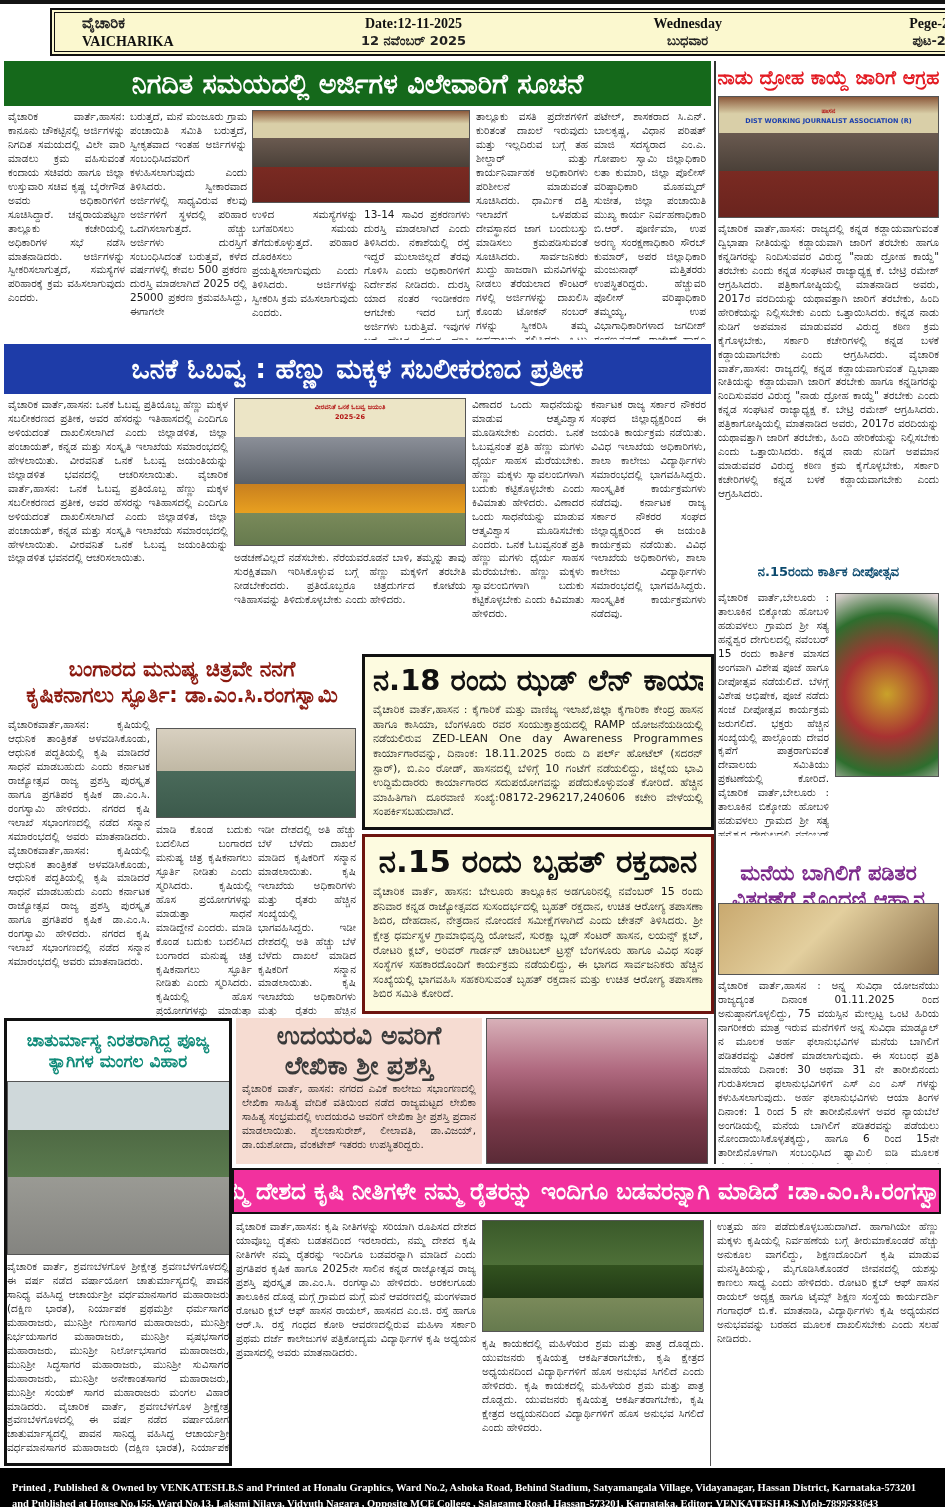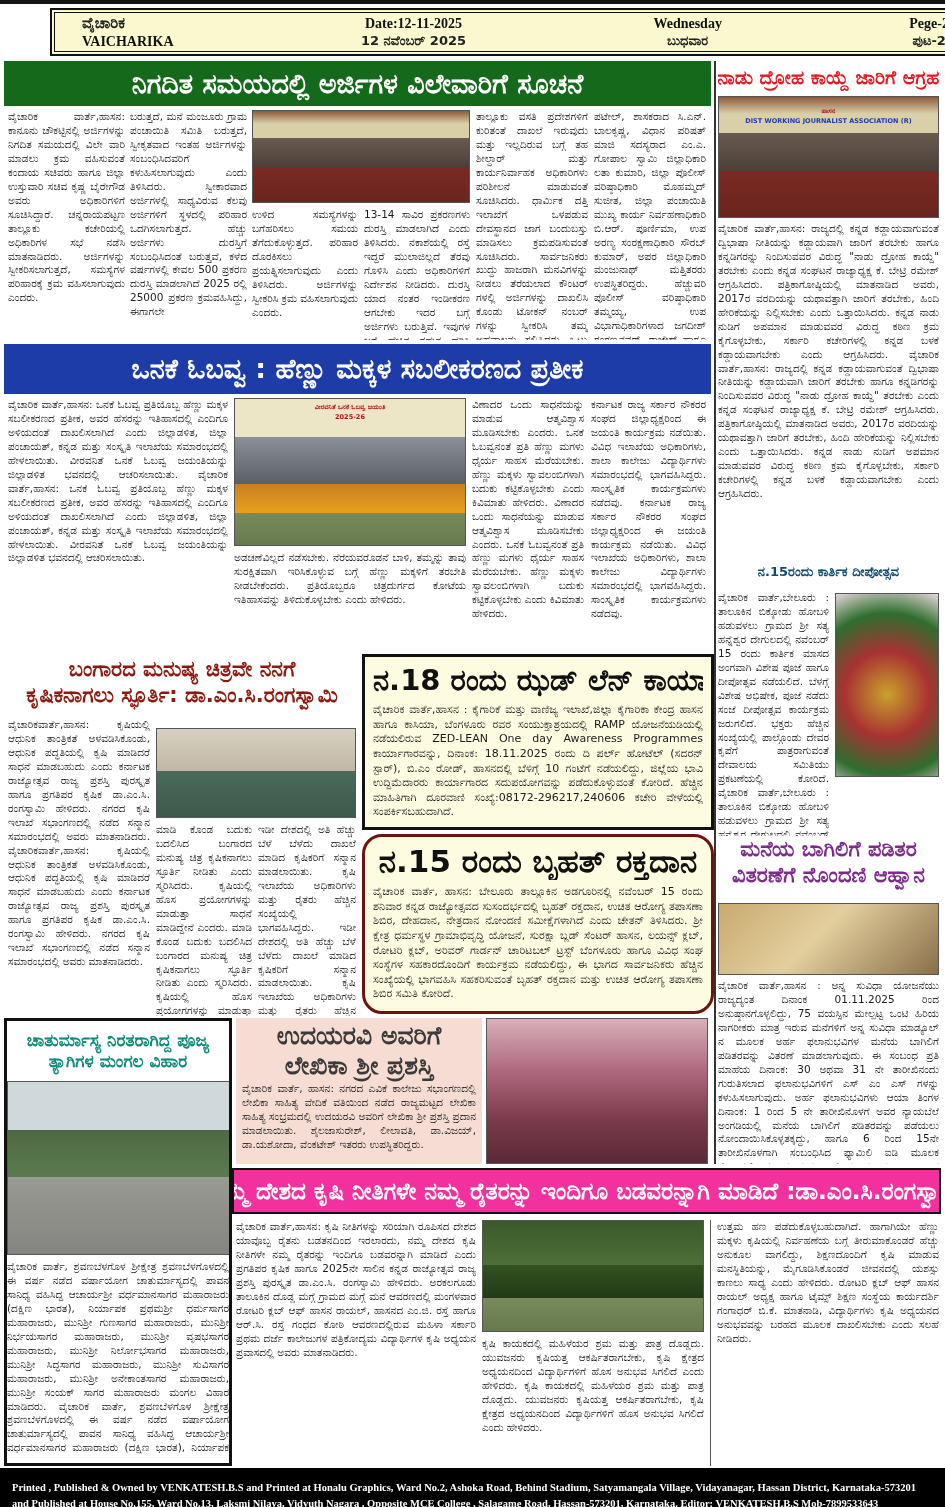--- a/index.html
+++ b/index.html
@@ -104,21 +104,21 @@
   <div class="abs btxt" style="left:8px;top:718px;width:142px;height:298px;">ವೈಚಾರಿಕವಾರ್ತೆ,ಹಾಸನ: ಕೃಷಿಯಲ್ಲಿ ಆಧುನಿಕ ತಾಂತ್ರಿಕತೆ ಅಳವಡಿಸಿಕೊಂಡು, ಆಧುನಿಕ ಪದ್ಧತಿಯಲ್ಲಿ ಕೃಷಿ ಮಾಡಿದರೆ ಸಾಧನೆ ಮಾಡಬಹುದು ಎಂದು ಕರ್ನಾಟಕ ರಾಜ್ಯೋತ್ಸವ ರಾಜ್ಯ ಪ್ರಶಸ್ತಿ ಪುರಸ್ಕೃತ ಹಾಗೂ ಪ್ರಗತಿಪರ ಕೃಷಿಕ ಡಾ.ಎಂ.ಸಿ. ರಂಗಸ್ವಾಮಿ ಹೇಳಿದರು. ನಗರದ ಕೃಷಿ ಇಲಾಖೆ ಸಭಾಂಗಣದಲ್ಲಿ ನಡೆದ ಸನ್ಮಾನ ಸಮಾರಂಭದಲ್ಲಿ ಅವರು ಮಾತನಾಡಿದರು. ವೈಚಾರಿಕವಾರ್ತೆ,ಹಾಸನ: ಕೃಷಿಯಲ್ಲಿ ಆಧುನಿಕ ತಾಂತ್ರಿಕತೆ ಅಳವಡಿಸಿಕೊಂಡು, ಆಧುನಿಕ ಪದ್ಧತಿಯಲ್ಲಿ ಕೃಷಿ ಮಾಡಿದರೆ ಸಾಧನೆ ಮಾಡಬಹುದು ಎಂದು ಕರ್ನಾಟಕ ರಾಜ್ಯೋತ್ಸವ ರಾಜ್ಯ ಪ್ರಶಸ್ತಿ ಪುರಸ್ಕೃತ ಹಾಗೂ ಪ್ರಗತಿಪರ ಕೃಷಿಕ ಡಾ.ಎಂ.ಸಿ. ರಂಗಸ್ವಾಮಿ ಹೇಳಿದರು. ನಗರದ ಕೃಷಿ ಇಲಾಖೆ ಸಭಾಂಗಣದಲ್ಲಿ ನಡೆದ ಸನ್ಮಾನ ಸಮಾರಂಭದಲ್ಲಿ ಅವರು ಮಾತನಾಡಿದರು.</div>
   <div class="abs ph farm-photo" style="left:156px;top:728px;width:200px;height:90px;"></div>
   <div class="abs btxt" style="left:156px;top:823px;width:96px;height:193px;">ಮಾಡಿ ಕೊಂಡ ಬದುಕು ಬದಲಿಸಿದ ಬಂಗಾರದ ಮನುಷ್ಯ ಚಿತ್ರ ಕೃಷಿಕನಾಗಲು ಸ್ಫೂರ್ತಿ ನೀಡಿತು ಎಂದು ಸ್ಮರಿಸಿದರು. ಕೃಷಿಯಲ್ಲಿ ಹೊಸ ಪ್ರಯೋಗಗಳನ್ನು ಮಾಡುತ್ತಾ ಸಾಧನೆ ಮಾಡಿದ್ದೇನೆ ಎಂದರು. ಮಾಡಿ ಕೊಂಡ ಬದುಕು ಬದಲಿಸಿದ ಬಂಗಾರದ ಮನುಷ್ಯ ಚಿತ್ರ ಕೃಷಿಕನಾಗಲು ಸ್ಫೂರ್ತಿ ನೀಡಿತು ಎಂದು ಸ್ಮರಿಸಿದರು. ಕೃಷಿಯಲ್ಲಿ ಹೊಸ ಪ್ರಯೋಗಗಳನ್ನು ಮಾಡುತ್ತಾ ಸಾಧನೆ ಮಾಡಿದ್ದೇನೆ ಎಂದರು.</div>
   <div class="abs btxt" style="left:258px;top:823px;width:98px;height:193px;">ಇಡೀ ದೇಶದಲ್ಲಿ ಅತಿ ಹೆಚ್ಚು ಬೆಳೆ ಬೆಳೆದು ದಾಖಲೆ ಮಾಡಿದ ಕೃಷಿಕರಿಗೆ ಸನ್ಮಾನ ಮಾಡಲಾಯಿತು. ಕೃಷಿ ಇಲಾಖೆಯ ಅಧಿಕಾರಿಗಳು ಮತ್ತು ರೈತರು ಹೆಚ್ಚಿನ ಸಂಖ್ಯೆಯಲ್ಲಿ ಭಾಗವಹಿಸಿದ್ದರು. ಇಡೀ ದೇಶದಲ್ಲಿ ಅತಿ ಹೆಚ್ಚು ಬೆಳೆ ಬೆಳೆದು ದಾಖಲೆ ಮಾಡಿದ ಕೃಷಿಕರಿಗೆ ಸನ್ಮಾನ ಮಾಡಲಾಯಿತು. ಕೃಷಿ ಇಲಾಖೆಯ ಅಧಿಕಾರಿಗಳು ಮತ್ತು ರೈತರು ಹೆಚ್ಚಿನ ಸಂಖ್ಯೆಯಲ್ಲಿ ಭಾಗವಹಿಸಿದ್ದರು.</div>
 
   <div class="abs box" style="left:362px;top:654px;width:352px;height:176px;">
     <div class="box-head" style="font-size:29px;">ನ.18 ರಂದು ಝಡ್ ಲೆನ್ ಕಾರ್ಯಾಗಾರ</div>
     <div class="btxt" style="font-size:11px;margin-top:5px;height:120px;">ವೈಚಾರಿಕ ವಾರ್ತೆ,ಹಾಸನ : ಕೈಗಾರಿಕೆ ಮತ್ತು ವಾಣಿಜ್ಯ ಇಲಾಖೆ,ಜಿಲ್ಲಾ ಕೈಗಾರಿಕಾ ಕೇಂದ್ರ ಹಾಸನ ಹಾಗೂ ಕಾಸಿಯಾ, ಬೆಂಗಳೂರು ರವರ ಸಂಯುಕ್ತಾಶ್ರಯದಲ್ಲಿ RAMP ಯೋಜನೆಯಡಿಯಲ್ಲಿ ನಡೆಯಲಿರುವ ZED-LEAN One day Awareness Programmes ಕಾರ್ಯಾಗಾರವನ್ನು, ದಿನಾಂಕ: 18.11.2025 ರಂದು ದಿ ಪರ್ಲ್ ಹೋಟೆಲ್ (ಸದರನ್ ಸ್ಟಾರ್), ಬಿ.ಎಂ ರೋಡ್, ಹಾಸನದಲ್ಲಿ ಬೆಳಿಗ್ಗೆ 10 ಗಂಟೆಗೆ ನಡೆಯಲಿದ್ದು, ಜಿಲ್ಲೆಯ ಭಾವಿ ಉದ್ದಿಮೆದಾರರು ಕಾರ್ಯಾಗಾರದ ಸದುಪಯೋಗವನ್ನು ಪಡೆದುಕೊಳ್ಳುವಂತೆ ಕೋರಿದೆ. ಹೆಚ್ಚಿನ ಮಾಹಿತಿಗಾಗಿ ದೂರವಾಣಿ ಸಂಖ್ಯೆ:08172-296217,240606 ಕಚೇರಿ ವೇಳೆಯಲ್ಲಿ ಸಂಪರ್ಕಿಸಬಹುದಾಗಿದೆ.</div>
   </div>
 
-  <div class="abs box box-blood" style="left:362px;top:834px;width:352px;height:180px;border-radius:20px;">
+  <div class="abs box box-blood" style="left:362px;top:834px;width:352px;height:180px;">
     <div class="box-head" style="font-size:31px;">ನ.15 ರಂದು ಬೃಹತ್ ರಕ್ತದಾನ</div>
     <div class="btxt" style="font-size:11px;margin-top:5px;height:122px;">ವೈಚಾರಿಕ ವಾರ್ತೆ, ಹಾಸನ: ಬೇಲೂರು ತಾಲ್ಲೂಕಿನ ಅಡಗೂರಿನಲ್ಲಿ ನವೆಂಬರ್ 15 ರಂದು ಶನಿವಾರ ಕನ್ನಡ ರಾಜ್ಯೋತ್ಸವದ ಸುಸಂದರ್ಭದಲ್ಲಿ ಬೃಹತ್ ರಕ್ತದಾನ, ಉಚಿತ ಆರೋಗ್ಯ ತಪಾಸಣಾ ಶಿಬಿರ, ದೇಹದಾನ, ನೇತ್ರದಾನ ನೋಂದಣಿ ಸಮೀಕ್ಷೆಗಳಾಗಿದೆ ಎಂದು ಚೇತನ್ ತಿಳಿಸಿದರು. ಶ್ರೀ ಕ್ಷೇತ್ರ ಧರ್ಮಸ್ಥಳ ಗ್ರಾಮಾಭಿವೃದ್ಧಿ ಯೋಜನೆ, ಸುರಕ್ಷಾ ಬ್ಲಡ್ ಸೆಂಟರ್ ಹಾಸನ, ಲಯನ್ಸ್ ಕ್ಲಬ್, ರೋಟರಿ ಕ್ಲಬ್, ಅರಿವರ್ ಗಾರ್ಡನ್ ಚಾರಿಟಬಲ್ ಟ್ರಸ್ಟ್ ಬೆಂಗಳೂರು ಹಾಗೂ ವಿವಿಧ ಸಂಘ ಸಂಸ್ಥೆಗಳ ಸಹಕಾರದೊಂದಿಗೆ ಕಾರ್ಯಕ್ರಮ ನಡೆಯಲಿದ್ದು, ಈ ಭಾಗದ ಸಾರ್ವಜನಿಕರು ಹೆಚ್ಚಿನ ಸಂಖ್ಯೆಯಲ್ಲಿ ಭಾಗವಹಿಸಿ ಸಹಕರಿಸುವಂತೆ ಬೃಹತ್ ರಕ್ತದಾನ ಮತ್ತು ಉಚಿತ ಆರೋಗ್ಯ ತಪಾಸಣಾ ಶಿಬಿರ ಸಮಿತಿ ಕೋರಿದೆ.</div>
   </div>
 
   <div class="abs" style="left:4px;top:1018px;width:228px;height:448px;border:3px solid #111;box-sizing:border-box;overflow:hidden;">
     <div class="head-center teal-head" style="height:60px;">
       <span>ಚಾತುರ್ಮಾಸ್ಯ ನಿರತರಾಗಿದ್ದ ಪೂಜ್ಯ</span>
       <span>ತ್ಯಾಗಿಗಳ ಮಂಗಲ ವಿಹಾರ</span>
     </div>
     <div class="ph street-photo" style="position:relative;width:100%;height:172px;"></div>
@@ -155,21 +155,21 @@
   <div class="abs btxt" style="left:718px;top:222px;width:221px;height:332px;">ವೈಚಾರಿಕ ವಾರ್ತೆ,ಹಾಸನ: ರಾಜ್ಯದಲ್ಲಿ ಕನ್ನಡ ಕಡ್ಡಾಯವಾಗುವಂತೆ ದ್ವಿಭಾಷಾ ನೀತಿಯನ್ನು ಕಡ್ಡಾಯವಾಗಿ ಜಾರಿಗೆ ತರಬೇಕು ಹಾಗೂ ಕನ್ನಡಿಗರನ್ನು ನಿಂದಿಸುವವರ ವಿರುದ್ಧ "ನಾಡು ದ್ರೋಹ ಕಾಯ್ದೆ" ತರಬೇಕು ಎಂದು ಕನ್ನಡ ಸಂಘಟನೆ ರಾಜ್ಯಾಧ್ಯಕ್ಷ ಕೆ. ಬೇಟ್ರಿ ರಮೇಶ್ ಆಗ್ರಹಿಸಿದರು. ಪತ್ರಿಕಾಗೋಷ್ಠಿಯಲ್ಲಿ ಮಾತನಾಡಿದ ಅವರು, 2017ರ ವರದಿಯನ್ನು ಯಥಾವತ್ತಾಗಿ ಜಾರಿಗೆ ತರಬೇಕು, ಹಿಂದಿ ಹೇರಿಕೆಯನ್ನು ನಿಲ್ಲಿಸಬೇಕು ಎಂದು ಒತ್ತಾಯಿಸಿದರು. ಕನ್ನಡ ನಾಡು ನುಡಿಗೆ ಅಪಮಾನ ಮಾಡುವವರ ವಿರುದ್ಧ ಕಠಿಣ ಕ್ರಮ ಕೈಗೊಳ್ಳಬೇಕು, ಸರ್ಕಾರಿ ಕಚೇರಿಗಳಲ್ಲಿ ಕನ್ನಡ ಬಳಕೆ ಕಡ್ಡಾಯವಾಗಬೇಕು ಎಂದು ಆಗ್ರಹಿಸಿದರು. ವೈಚಾರಿಕ ವಾರ್ತೆ,ಹಾಸನ: ರಾಜ್ಯದಲ್ಲಿ ಕನ್ನಡ ಕಡ್ಡಾಯವಾಗುವಂತೆ ದ್ವಿಭಾಷಾ ನೀತಿಯನ್ನು ಕಡ್ಡಾಯವಾಗಿ ಜಾರಿಗೆ ತರಬೇಕು ಹಾಗೂ ಕನ್ನಡಿಗರನ್ನು ನಿಂದಿಸುವವರ ವಿರುದ್ಧ "ನಾಡು ದ್ರೋಹ ಕಾಯ್ದೆ" ತರಬೇಕು ಎಂದು ಕನ್ನಡ ಸಂಘಟನೆ ರಾಜ್ಯಾಧ್ಯಕ್ಷ ಕೆ. ಬೇಟ್ರಿ ರಮೇಶ್ ಆಗ್ರಹಿಸಿದರು. ಪತ್ರಿಕಾಗೋಷ್ಠಿಯಲ್ಲಿ ಮಾತನಾಡಿದ ಅವರು, 2017ರ ವರದಿಯನ್ನು ಯಥಾವತ್ತಾಗಿ ಜಾರಿಗೆ ತರಬೇಕು, ಹಿಂದಿ ಹೇರಿಕೆಯನ್ನು ನಿಲ್ಲಿಸಬೇಕು ಎಂದು ಒತ್ತಾಯಿಸಿದರು. ಕನ್ನಡ ನಾಡು ನುಡಿಗೆ ಅಪಮಾನ ಮಾಡುವವರ ವಿರುದ್ಧ ಕಠಿಣ ಕ್ರಮ ಕೈಗೊಳ್ಳಬೇಕು, ಸರ್ಕಾರಿ ಕಚೇರಿಗಳಲ್ಲಿ ಕನ್ನಡ ಬಳಕೆ ಕಡ್ಡಾಯವಾಗಬೇಕು ಎಂದು ಆಗ್ರಹಿಸಿದರು.</div>
 
   <div class="abs head-center navy-head" style="left:718px;top:556px;width:221px;height:32px;">
     <span>ನ.15ರಂದು ಕಾರ್ತಿಕ ದೀಪೋತ್ಸವ</span>
   </div>
   <div class="abs" style="left:718px;top:591px;width:221px;height:245px;overflow:hidden;">
     <div class="ph deity-photo" style="float:right;width:102px;height:182px;margin:2px 0 4px 6px;"></div>
     <div class="btxt" style="height:245px;">ವೈಚಾರಿಕ ವಾರ್ತೆ,ಬೇಲೂರು : ತಾಲೂಕಿನ ಬಿಕ್ಕೋಡು ಹೋಬಳಿ ಹಡುವಳಲು ಗ್ರಾಮದ ಶ್ರೀ ಸತ್ಯ ಹನ್ನೆಶ್ವರ ದೇಗುಲದಲ್ಲಿ ನವೆಂಬರ್ 15 ರಂದು ಕಾರ್ತಿಕ ಮಾಸದ ಅಂಗವಾಗಿ ವಿಶೇಷ ಪೂಜೆ ಹಾಗೂ ದೀಪೋತ್ಸವ ನಡೆಯಲಿದೆ. ಬೆಳಗ್ಗೆ ವಿಶೇಷ ಅಭಿಷೇಕ, ಪೂಜೆ ನಡೆದು ಸಂಜೆ ದೀಪೋತ್ಸವ ಕಾರ್ಯಕ್ರಮ ಜರುಗಲಿದೆ. ಭಕ್ತರು ಹೆಚ್ಚಿನ ಸಂಖ್ಯೆಯಲ್ಲಿ ಪಾಲ್ಗೊಂಡು ದೇವರ ಕೃಪೆಗೆ ಪಾತ್ರರಾಗುವಂತೆ ದೇವಾಲಯ ಸಮಿತಿಯು ಪ್ರಕಟಣೆಯಲ್ಲಿ ಕೋರಿದೆ. ವೈಚಾರಿಕ ವಾರ್ತೆ,ಬೇಲೂರು : ತಾಲೂಕಿನ ಬಿಕ್ಕೋಡು ಹೋಬಳಿ ಹಡುವಳಲು ಗ್ರಾಮದ ಶ್ರೀ ಸತ್ಯ ಹನ್ನೆಶ್ವರ ದೇಗುಲದಲ್ಲಿ ನವೆಂಬರ್ 15 ರಂದು ಕಾರ್ತಿಕ ಮಾಸದ ಅಂಗವಾಗಿ ವಿಶೇಷ ಪೂಜೆ ಹಾಗೂ ದೀಪೋತ್ಸವ ನಡೆಯಲಿದೆ. ಬೆಳಗ್ಗೆ ವಿಶೇಷ ಅಭಿಷೇಕ, ಪೂಜೆ ನಡೆದು ಸಂಜೆ ದೀಪೋತ್ಸವ ಕಾರ್ಯಕ್ರಮ ಜರುಗಲಿದೆ. ಭಕ್ತರು ಹೆಚ್ಚಿನ ಸಂಖ್ಯೆಯಲ್ಲಿ ಪಾಲ್ಗೊಂಡು ದೇವರ ಕೃಪೆಗೆ ಪಾತ್ರರಾಗುವಂತೆ ದೇವಾಲಯ ಸಮಿತಿಯು ಪ್ರಕಟಣೆಯಲ್ಲಿ ಕೋರಿದೆ.</div>
   </div>
 
-  <div class="abs head-center purple-head" style="left:718px;top:832px;width:221px;height:62px;">
+  <div class="abs head-center purple-head" style="left:718px;top:856px;width:221px;height:62px;">
     <span>ಮನೆಯ ಬಾಗಿಲಿಗೆ ಪಡಿತರ</span>
     <span>ವಿತರಣೆಗೆ ನೊಂದಣಿ ಆಹ್ವಾನ</span>
   </div>
   <div class="abs ph grain-photo" style="left:718px;top:903px;width:221px;height:72px;"></div>
   <div class="abs btxt" style="left:718px;top:979px;width:221px;height:185px;">ವೈಚಾರಿಕ ವಾರ್ತೆ,ಹಾಸನ : ಅನ್ನ ಸುವಿಧಾ ಯೋಜನೆಯು ರಾಜ್ಯದ್ಯಂತ ದಿನಾಂಕ 01.11.2025 ರಿಂದ ಅನುಷ್ಠಾನಗೊಳ್ಳಲಿದ್ದು, 75 ವಯಸ್ಸಿನ ಮೇಲ್ಪಟ್ಟ ಒಂಟಿ ಹಿರಿಯ ನಾಗರೀಕರು ಮಾತ್ರ ಇರುವ ಮನೆಗಳಿಗೆ ಅನ್ನ ಸುವಿಧಾ ಮಾಡ್ಯೂಲ್ ನ ಮೂಲಕ ಅರ್ಹ ಫಲಾನುಭವಿಗಳ ಮನೆಯ ಬಾಗಿಲಿಗೆ ಪಡಿತರವನ್ನು ವಿತರಣೆ ಮಾಡಲಾಗುವುದು. ಈ ಸಂಬಂಧ ಪ್ರತಿ ಮಾಹೆಯ ದಿನಾಂಕ: 30 ಅಥವಾ 31 ನೇ ತಾರೀಖಿನಂದು ಗುರುತಿಸಲಾದ ಫಲಾನುಭವಿಗಳಿಗೆ ಎಸ್ ಎಂ ಎಸ್ ಗಳನ್ನು ಕಳುಹಿಸಲಾಗುವುದು. ಅರ್ಹ ಫಲಾನುಭವಿಗಳು ಆಯಾ ತಿಂಗಳ ದಿನಾಂಕ: 1 ರಿಂದ 5 ನೇ ತಾರೀಖಿನೊಳಗೆ ಅವರ ನ್ಯಾಯಬೆಲೆ ಅಂಗಡಿಯಲ್ಲಿ ಮನೆಯ ಬಾಗಿಲಿಗೆ ಪಡಿತರವನ್ನು ಪಡೆಯಲು ನೋಂದಾಯಿಸಿಕೊಳ್ಳತಕ್ಕದ್ದು, ಹಾಗೂ 6 ರಿಂದ 15ನೇ ತಾರೀಖಿನೊಳಗಾಗಿ ಸಂಬಂಧಿಸಿದ ಫ್ಯಾಮಿಲಿ ಐಡಿ ಮೂಲಕ ನೋಂದಣಿ ಮಾಡಿಸಬಹುದು. ಹೆಚ್ಚಿನ ಮಾಹಿತಿಗಾಗಿ ಆಹಾರ ಇಲಾಖೆಯ ಕಚೇರಿಯನ್ನು ಸಂಪರ್ಕಿಸುವಂತೆ ಜಿಲ್ಲಾಧಿಕಾರಿ ತಿಳಿಸಿದ್ದಾರೆ.</div>
 
   <div class="abs footer" style="left:0;top:1468px;width:945px;height:39px;">
     <div>Printed ,  Published &amp; Owned by VENKATESH.B.S   and Printed at   Honalu Graphics, Ward No.2,   Ashoka Road, Behind Stadium, Satyamangala Village, Vidayanagar, Hassan District, Karnataka-573201</div>
     <div>and Published at House No.155,  Ward No.13, Laksmi Nilaya, Vidyuth Nagara , Opposite  MCE College , Salagame Road, Hassan-573201, Karnataka.    Editor:  VENKATESH.B.S Mob-7899533643</div>
   </div>

